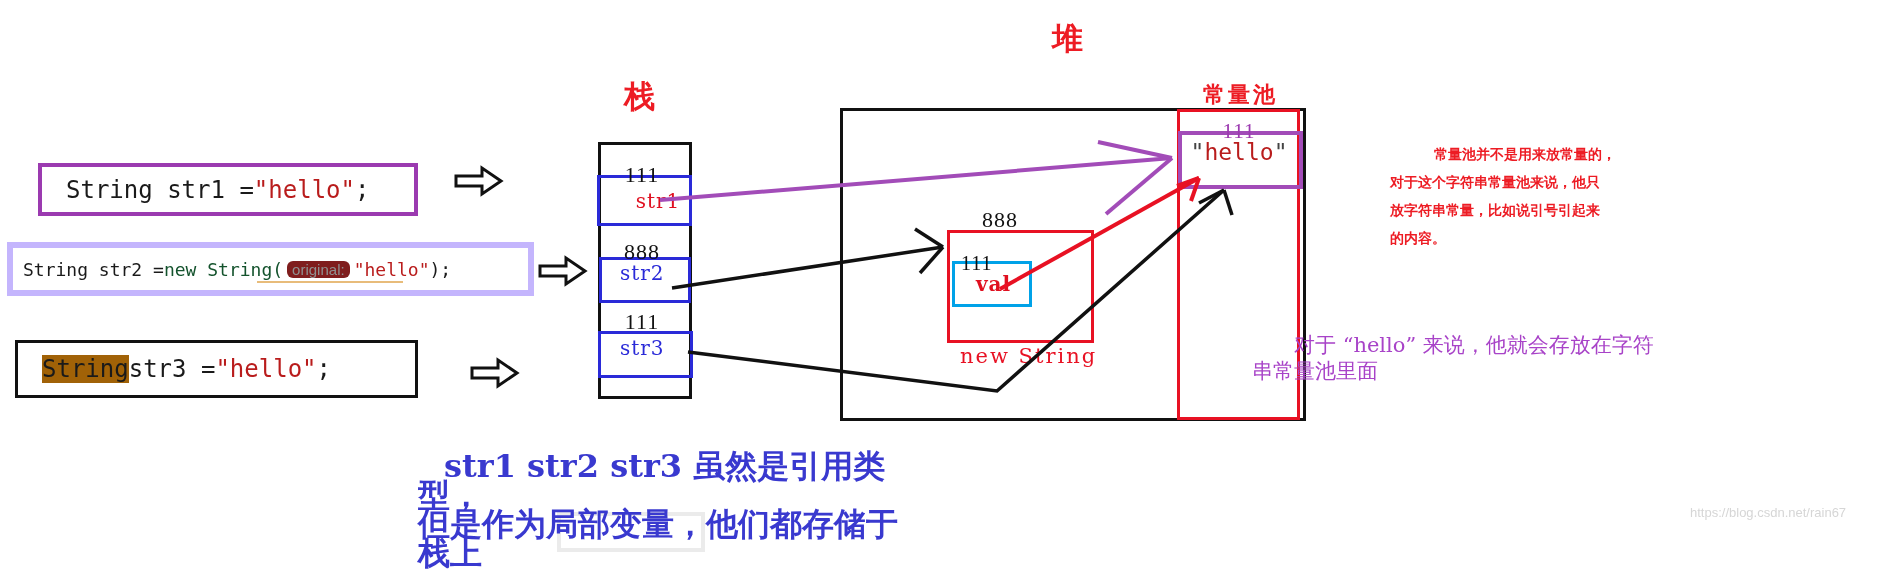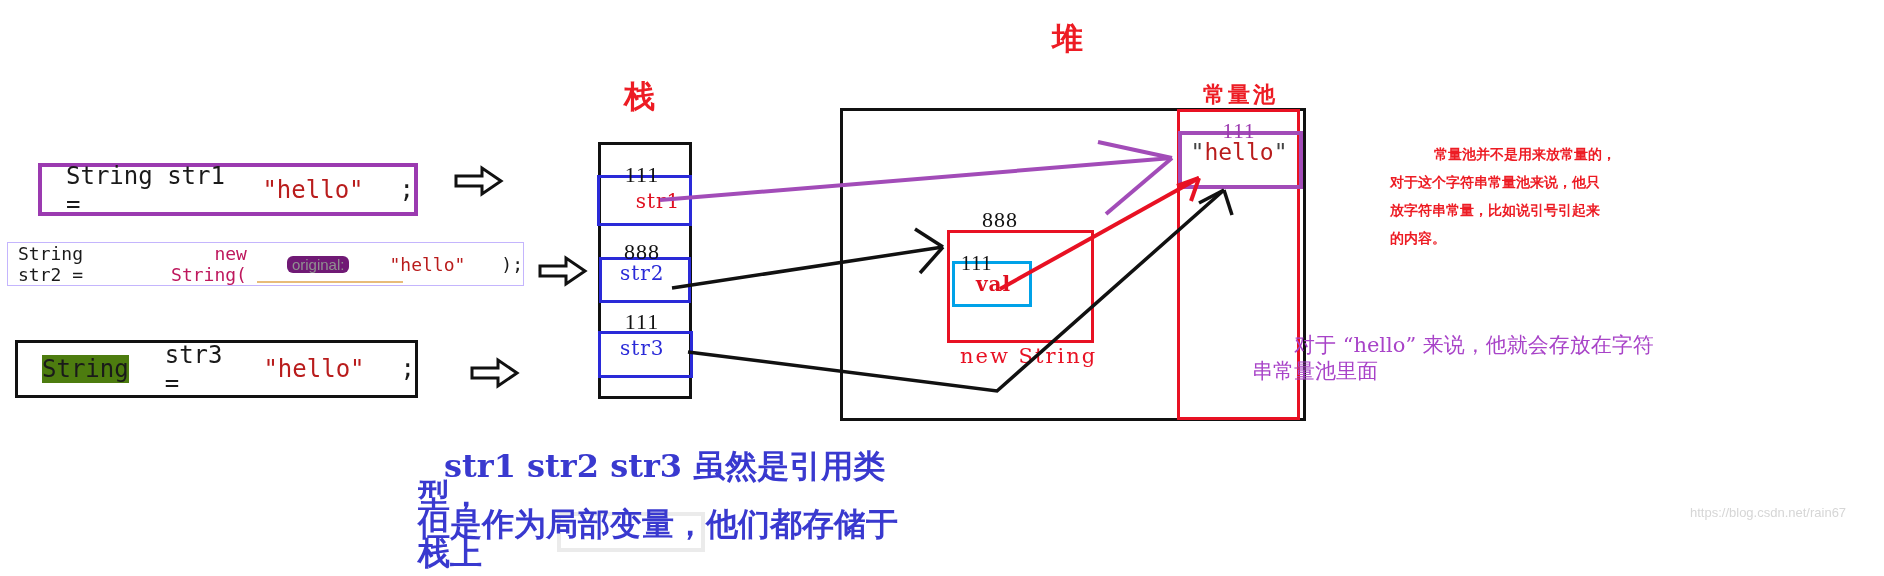--- a/index.html
+++ b/index.html
@@ -1,53 +1,53 @@
 <!DOCTYPE html>
 <html><head>
 <meta charset="utf-8">
 <style>
   html,body{margin:0;padding:0;background:#fff;}
   #canvas{position:relative;width:1884px;height:576px;background:#ffffff;overflow:hidden;
           font-family:"DejaVu Serif", serif;}
   .abs{position:absolute;}
   .codebox{position:absolute;display:flex;align-items:center;background:#fff;
-           font-family:"DejaVu Sans Mono", monospace;color:#1a1a1a;z-index:3;gap:36px;}
+           font-family:"DejaVu Sans Mono", monospace;color:#1a1a1a;z-index:3;}
   .box{position:absolute;background:transparent;z-index:2;}
   .lbl{position:absolute;color:#ed1c24;font-weight:bold;z-index:4;}
   .num{position:absolute;color:#111;font-size:22px;z-index:5;letter-spacing:1px;font-family:Liberation Serif, serif;}
   .name{position:absolute;font-size:20px;z-index:5;letter-spacing:1px;padding-left:16px;}
   .note{position:absolute;white-space:pre-line;z-index:4;}
   svg.lines{position:absolute;left:0;top:0;z-index:20;pointer-events:none;}
   .green{color:#b91c1c;}
-  .gray{color:#be185d;text-align:right;}
-  .hint{background:#701a75;color:#909090;border-radius:6px;padding:0 5px;margin:0 4px;
+  .gray{color:#14532d;text-align:right;}
+  .hint{background:#7f1d1d;color:#909090;border-radius:6px;padding:0 5px;margin:0 4px;
         font-family:"Liberation Sans", sans-serif;font-size:15px;}
 </style>
 </head>
 <body>
 
 <div id="canvas">
 
   <div class="codebox" style="left:38px;top:163px;width:372px;height:45px;border:4px solid #9b3ab0;font-size:24px;">
     <span style="margin-left:24px">String str1 = </span>
       <span class="green">"hello"</span>
       <span>;</span>
   </div>
 
-  <div class="codebox" style="left:7px;top:242px;width:515px;height:42px;border:1px solid #c4b5fd;font-size:18px;">
+  <div class="codebox" style="left:7px;top:242px;width:515px;height:42px;border:6px solid #c4b5fd;font-size:18px;">
     <span style="margin-left:10px">String str2 = </span>
       <span class="gray">new String(</span>
       <span class="hint">original:</span>
       <span class="green">"hello"</span>
       <span>);</span>
   </div>
   <div class="abs" style="left:257px;top:281px;width:146px;height:2px;background:#e8bc7a;z-index:4;"></div>
 
   <div class="codebox" style="left:15px;top:340px;width:397px;height:52px;border:3px solid #111;font-size:24px;">
-    <span style="margin-left:24px;background:#4d7c0f;">String</span>
+    <span style="margin-left:24px;background:#a16207;">String</span>
       <span> str3 = </span>
       <span class="green">"hello"</span>
       <span>;</span>
   </div>
 
   <div class="lbl" style="left:624px;top:76px;font-size:31px;">栈</div>
   <div class="lbl" style="left:1052px;top:18px;font-size:31px;">堆</div>
   <div class="lbl" style="left:1203px;top:80px;font-size:22px;letter-spacing:3px;">常量池</div>
 
   <div class="box" style="left:598px;top:142px;width:88px;height:251px;border:3px solid #111;"></div>

